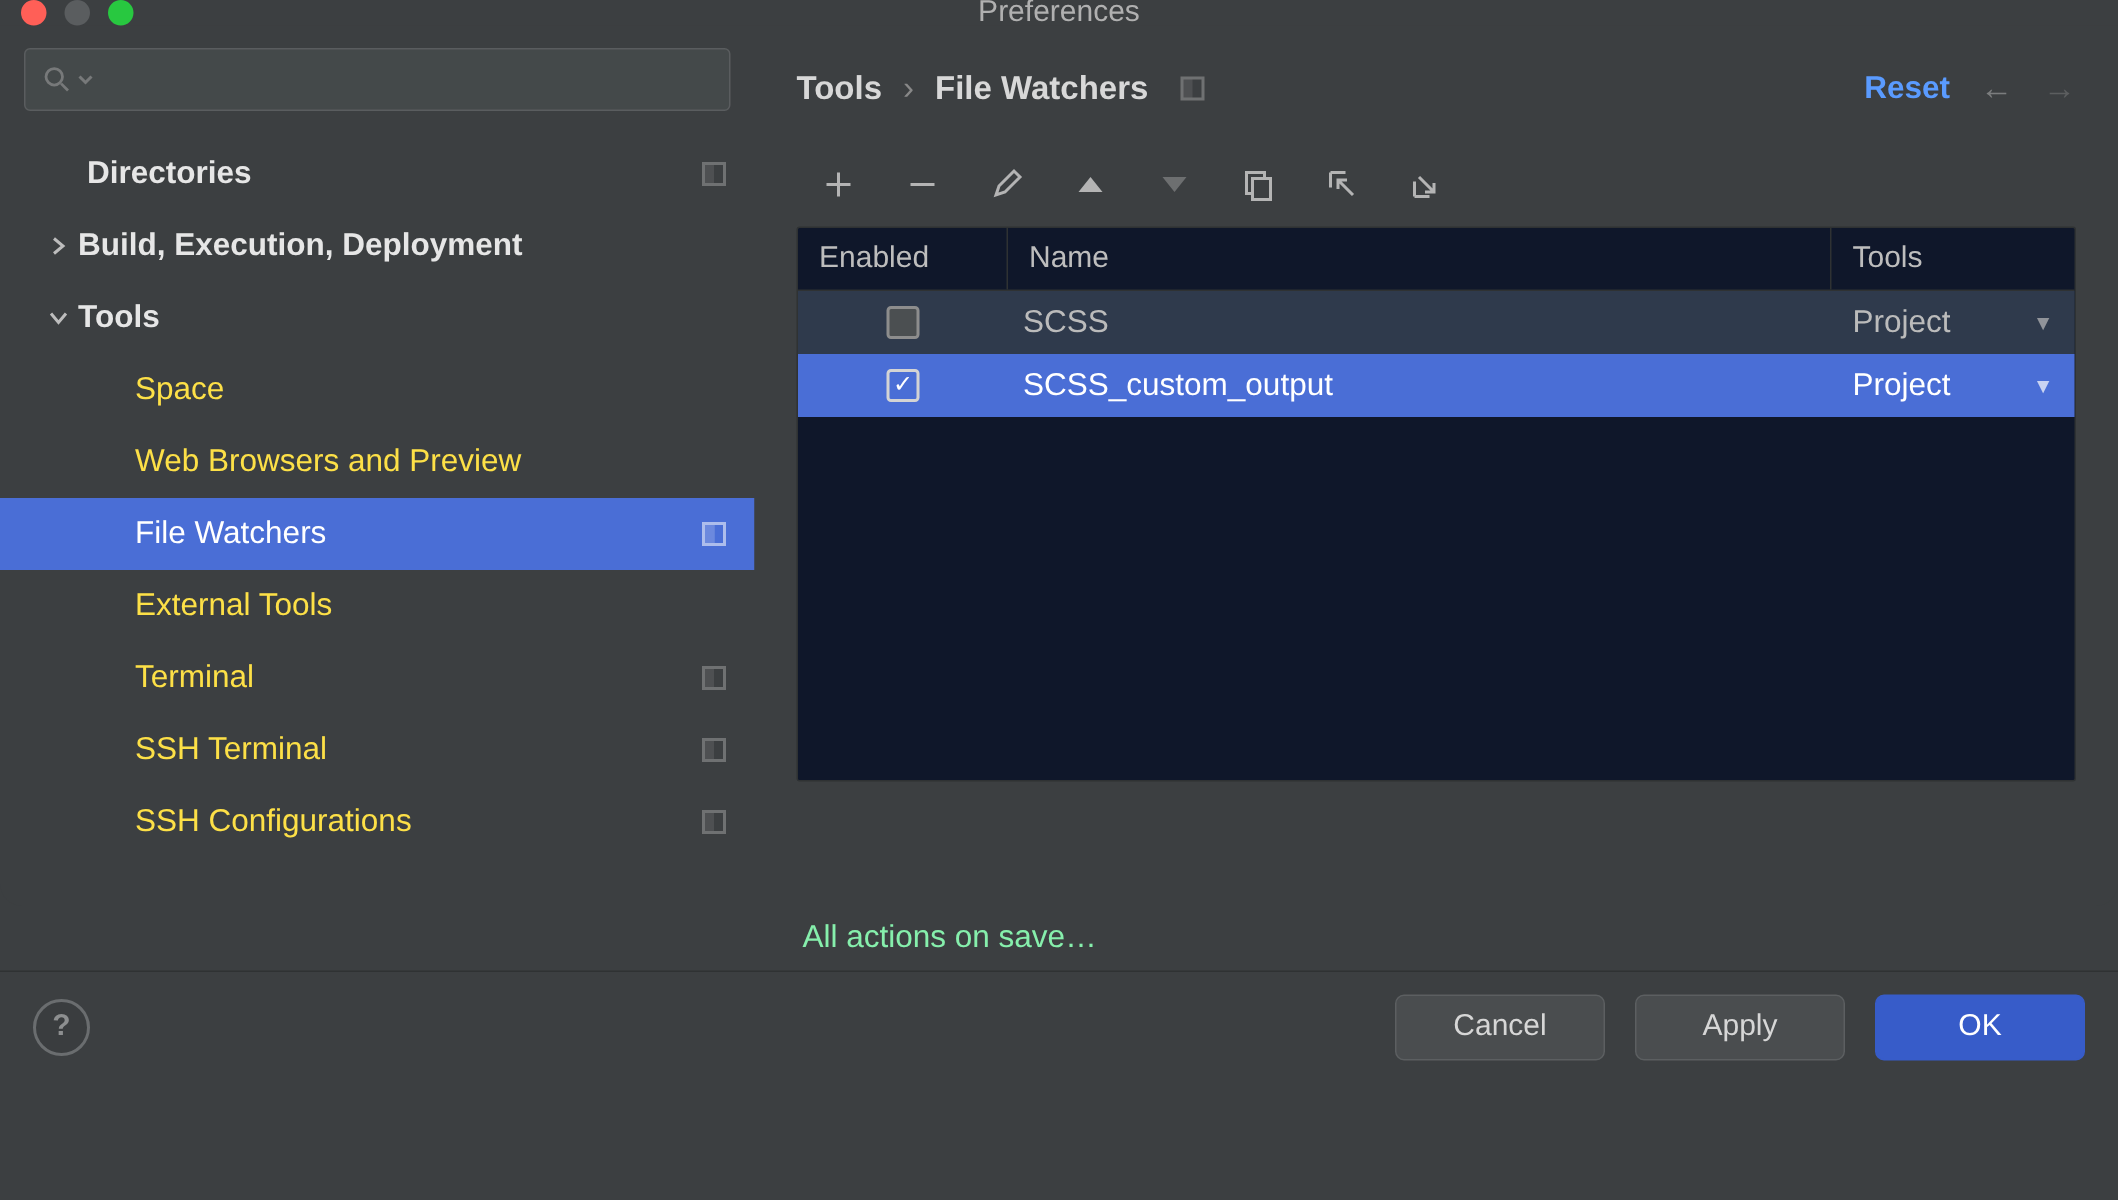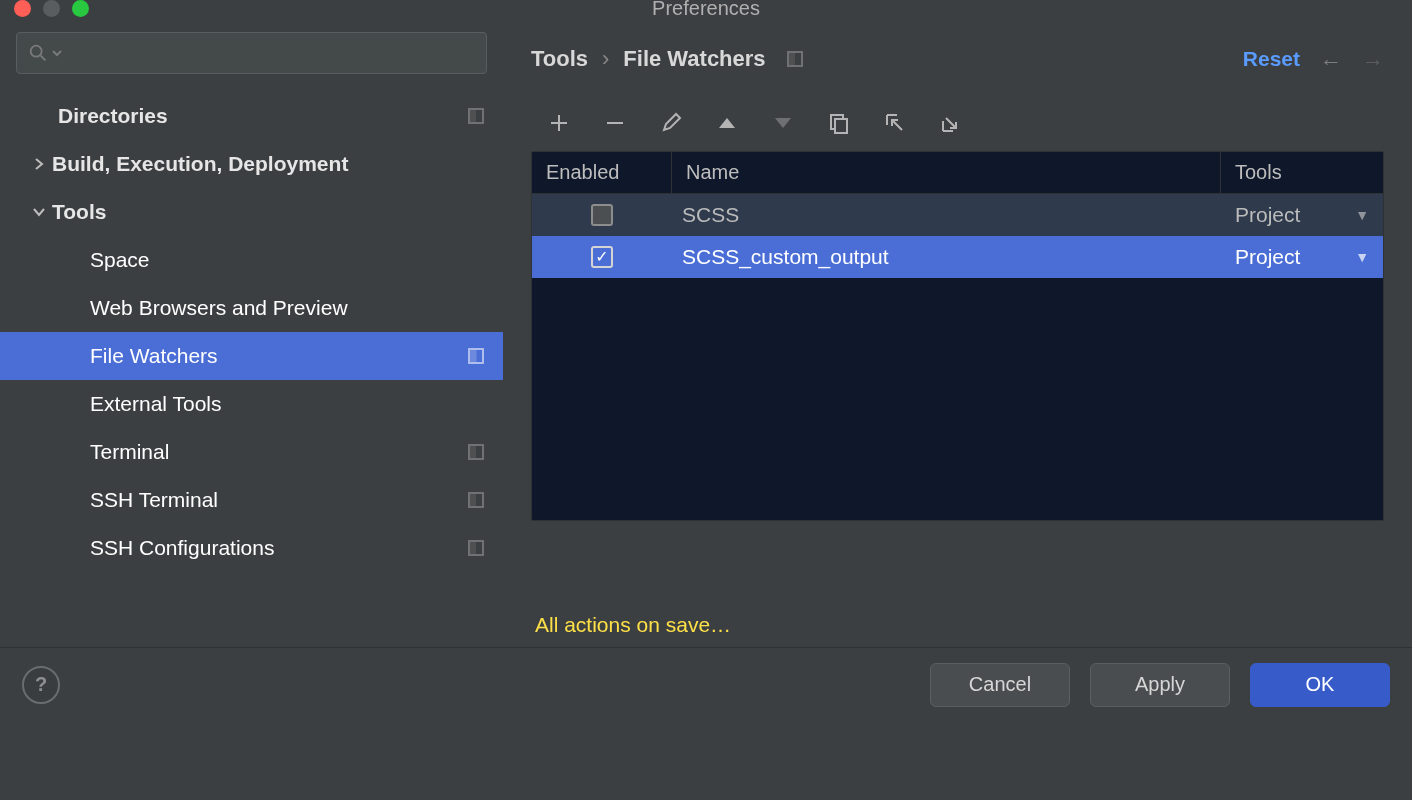--- a/index.html
+++ b/index.html
@@ -27,21 +27,21 @@
   .dot.gray { background:#5a5d5f; }
   .dot.green { background:#28c840; }
   .title { position:absolute; left:0; right:0; text-align:center; color:#b0b0b0; font-size:20px; }
   .body { flex:1; display:flex; flex-direction:column; }
   .main { flex:1; display:flex; }
   .sidebar { width:503px; display:flex; flex-direction:column; padding-top:15px; }
   .search-wrap { padding: 0 16px 12px 16px; }
   .search { height:42px; background:#44494a; border:1px solid #5a5d5f; border-radius:4px; display:flex; align-items:center; padding:0 10px; }
   .search svg { opacity:.6; }
   .tree { flex:1; overflow:auto; padding-top:6px; }
-  .row { height:48px; display:flex; align-items:center; color:#ffffff; font-size:21px; padding-left:26px; position:relative; }
+  .row { height:48px; display:flex; align-items:center; color:#fde047; font-size:21px; padding-left:26px; position:relative; }
   .row.bold { font-weight:600; color:#e6e6e6; }
   .row .chev { width:26px; display:flex; justify-content:center; }
   .row .lbl { flex:1; }
   .row .scope { margin-right:18px; opacity:.55; }
   .row.indent1 { padding-left:58px; }
   .row.indent2 { padding-left:90px; }
   .row.selected { background:#4a6ed6; color:#ffffff; }
   .row.selected .scope svg path, .row.selected .scope svg rect { stroke:#fff; }
   .content { flex:1; padding: 20px 28px 10px 28px; display:flex; flex-direction:column; }
   .bc-row { display:flex; align-items:center; height:44px; }
@@ -66,21 +66,21 @@
   .trow.sub { background:#2f3a4c; }
   .tcell { display:flex; align-items:center; padding:0 14px; }
   .tcell.enabled { width:140px; justify-content:center; }
   .tcell.name { flex:1; padding-left:10px; font-size:21px; }
   .tcell.level { width:162px; display:flex; align-items:center; justify-content:space-between; font-size:21px; }
   .chk { width:22px; height:22px; border:2px solid #8d8d8d; border-radius:3px; background:#4b4f51; display:flex; align-items:center; justify-content:center; }
   .chk.checked::after { content:"✓"; color:#cfcfcf; font-size:16px; line-height:1; }
   .trow.sel .chk { border-color:#d4d4d4; background:transparent; }
   .trow.sel .chk.checked::after { color:#fff; }
   .dd { font-size:14px; opacity:.7; margin-left:6px; }
-  .linkline { margin-top:92px; color:#fde047; font-size:21px; padding-left:4px; }
+  .linkline { margin-top:92px; color:#86efac; font-size:21px; padding-left:4px; }
   .footer { height:74px; border-top:1px solid #2f3233; display:flex; align-items:center; padding:0 22px; }
   .help { width:38px; height:38px; border-radius:50%; border:2px solid #6a6d6f; color:#8d8f90; display:flex; align-items:center; justify-content:center; font-weight:700; font-size:20px; background:#3a3d3f; }
   .spacer { flex:1; }
   .btn { height:44px; min-width:140px; border:1px solid #5c5f61; border-radius:6px; background:#4a4d4f; color:#d6d6d6; font-size:20px; display:flex; align-items:center; justify-content:center; margin-left:20px; }
   .btn.primary { background:#375cc9; border-color:#375cc9; color:#fff; }
   svg { display:block; }
 </style>
 </head>
 <body>
 

